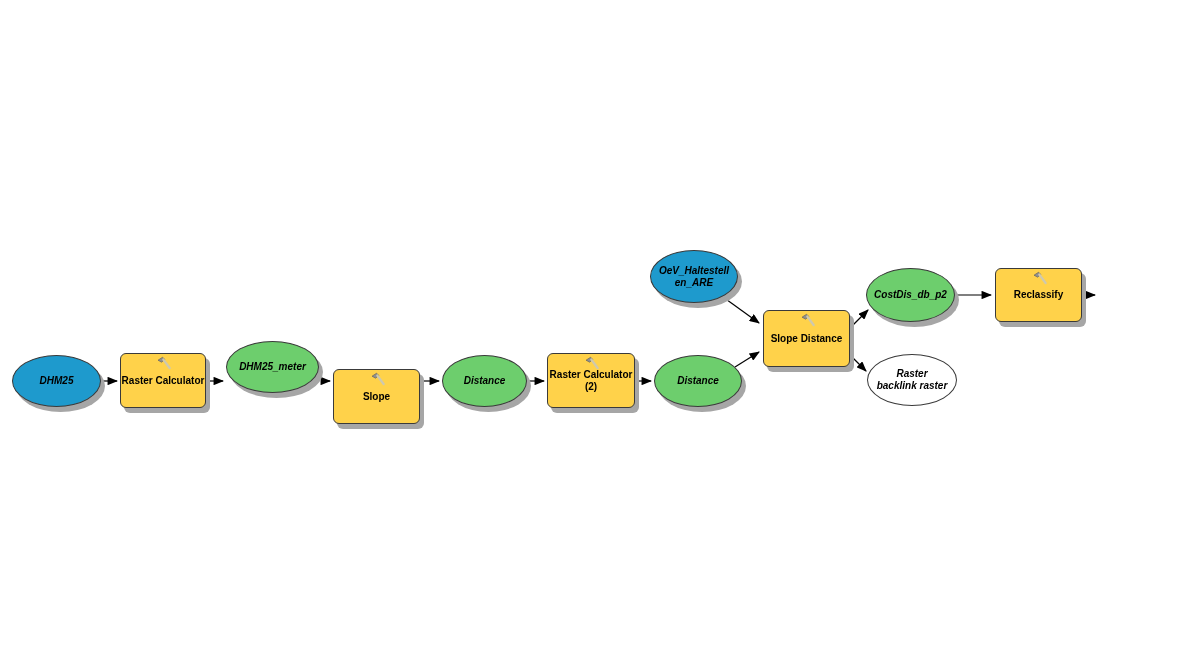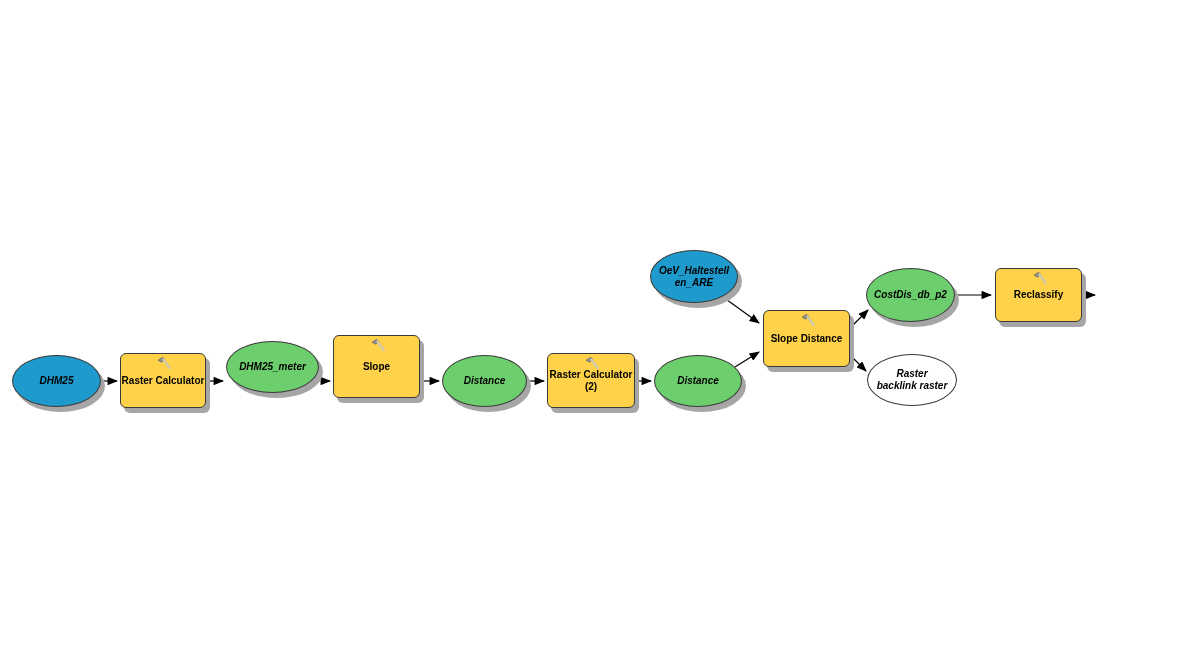--- a/index.html
+++ b/index.html
@@ -79,21 +79,21 @@
         <line x1="6.4" y1="3.6" x2="12.6" y2="12" stroke="#cfc9ad" stroke-width="2.4" stroke-linecap="round"></line>
       </svg>
     </span>
     <span class="label">Raster Calculator</span>
   </div>
 
   <div class="node ellipse derived" style="left:226px;top:341px;width:93px;height:52px">
     <span class="label">DHM25_meter</span>
   </div>
 
-  <div class="node tool" style="left:333px;top:335px;width:87px;height:63px">
+  <div class="node tool" style="left:333px;top:369px;width:87px;height:55px">
     <span class="hammer">
       <svg viewBox="0 0 15 14" width="15" height="14">
         <path d="M1 4.2 L5.6 1.2 L7.8 3.4 L4.6 6.2 Z" fill="#8f8f8f" stroke="#5a5a5a" stroke-width="0.6"></path>
         <line x1="6.4" y1="3.6" x2="12.6" y2="12" stroke="#cfc9ad" stroke-width="2.4" stroke-linecap="round"></line>
       </svg>
     </span>
     <span class="label">Slope</span>
   </div>
 
   <div class="node ellipse derived" style="left:442px;top:355px;width:85px;height:52px">

